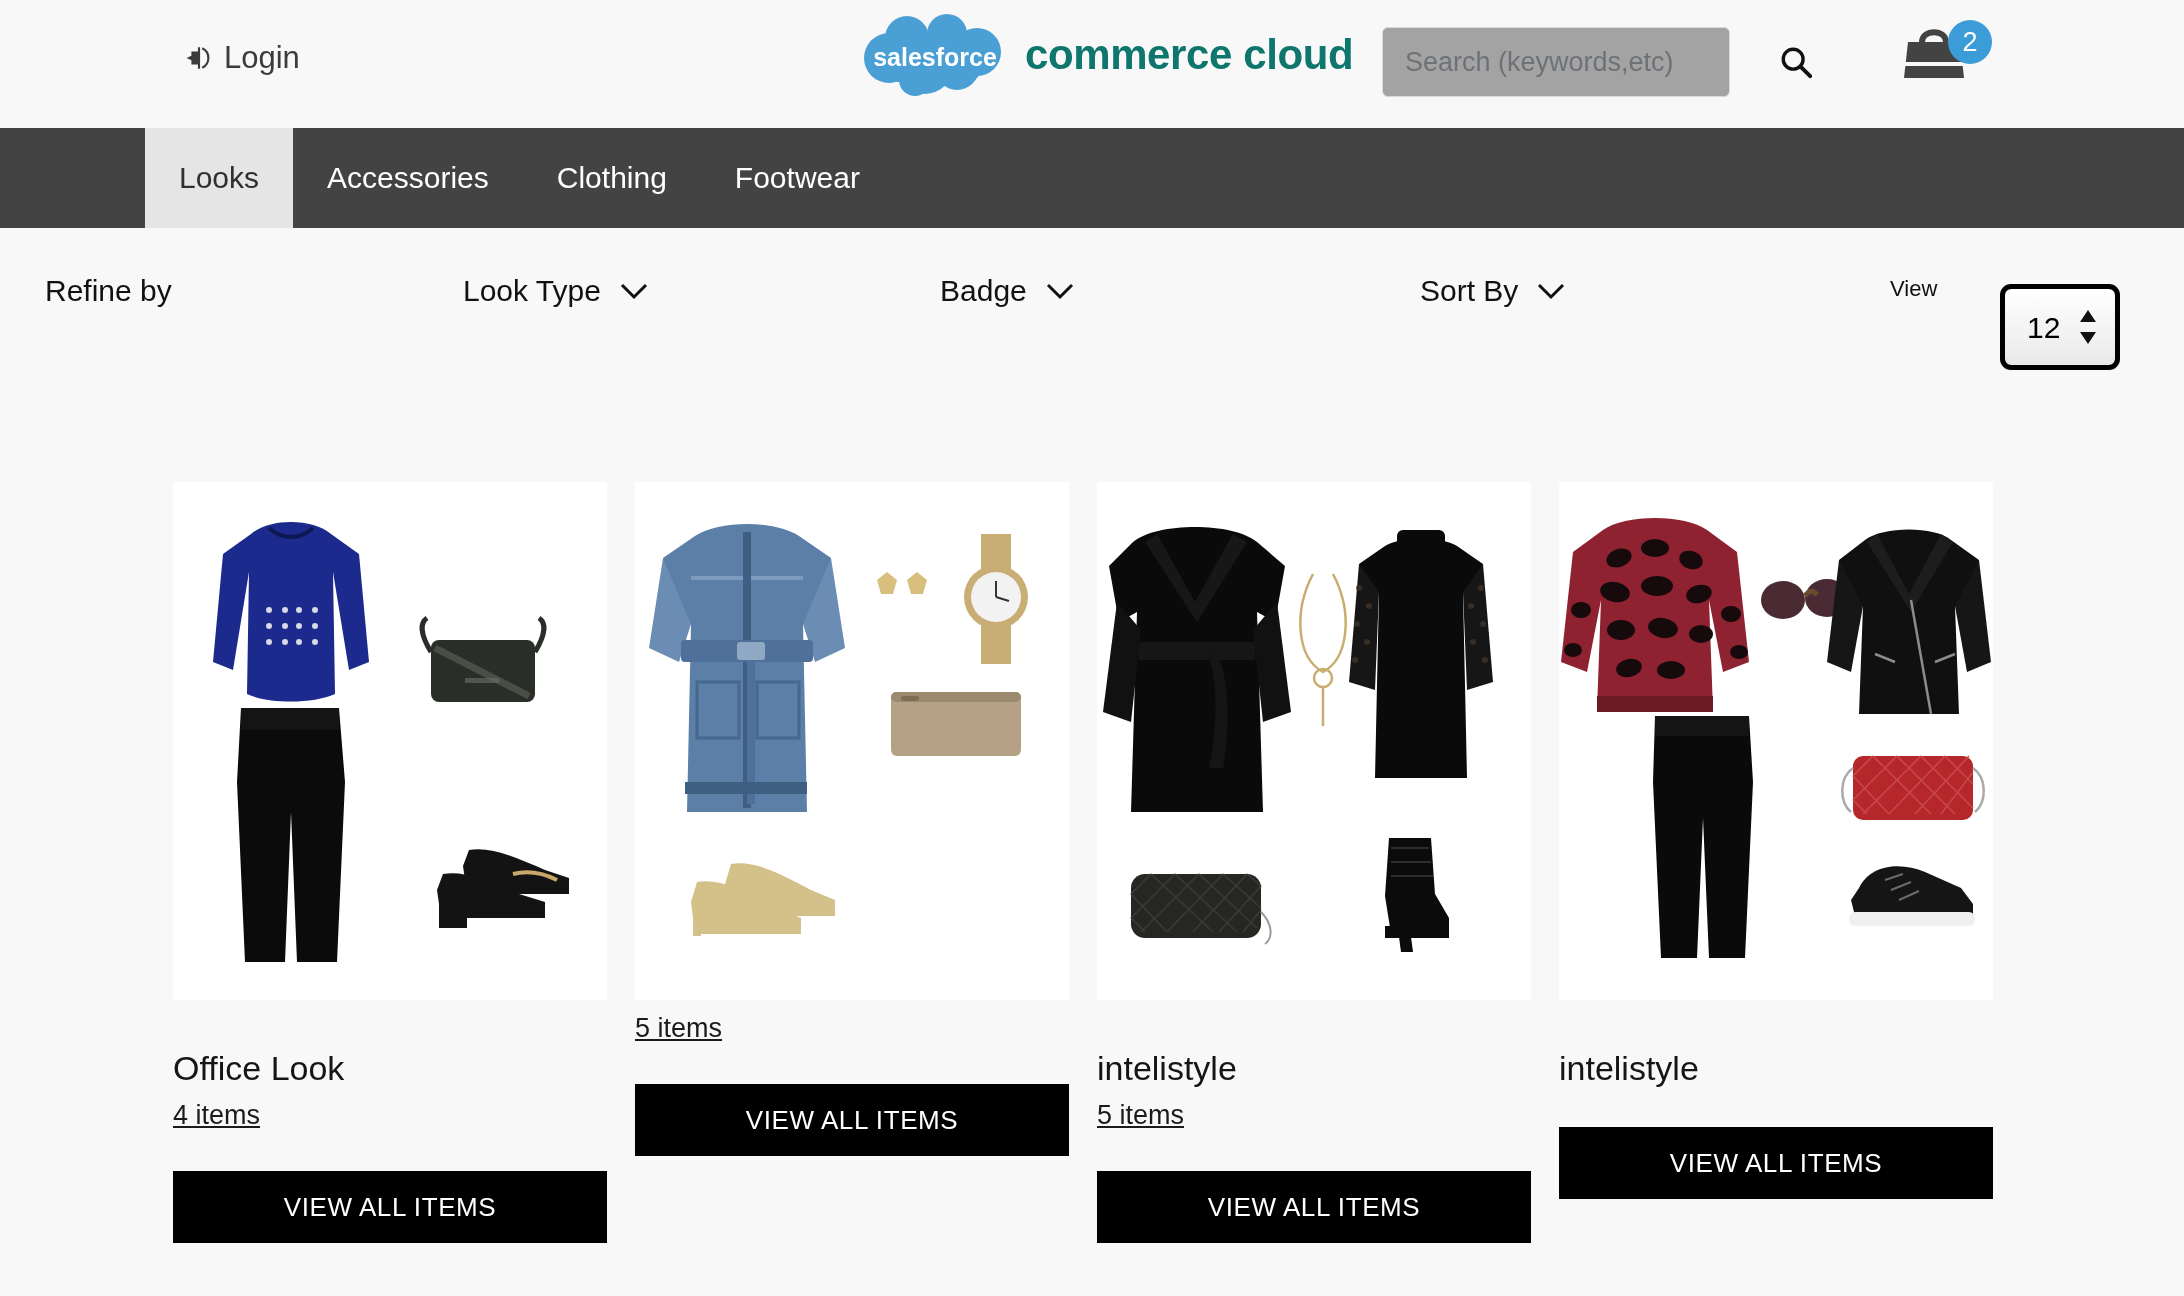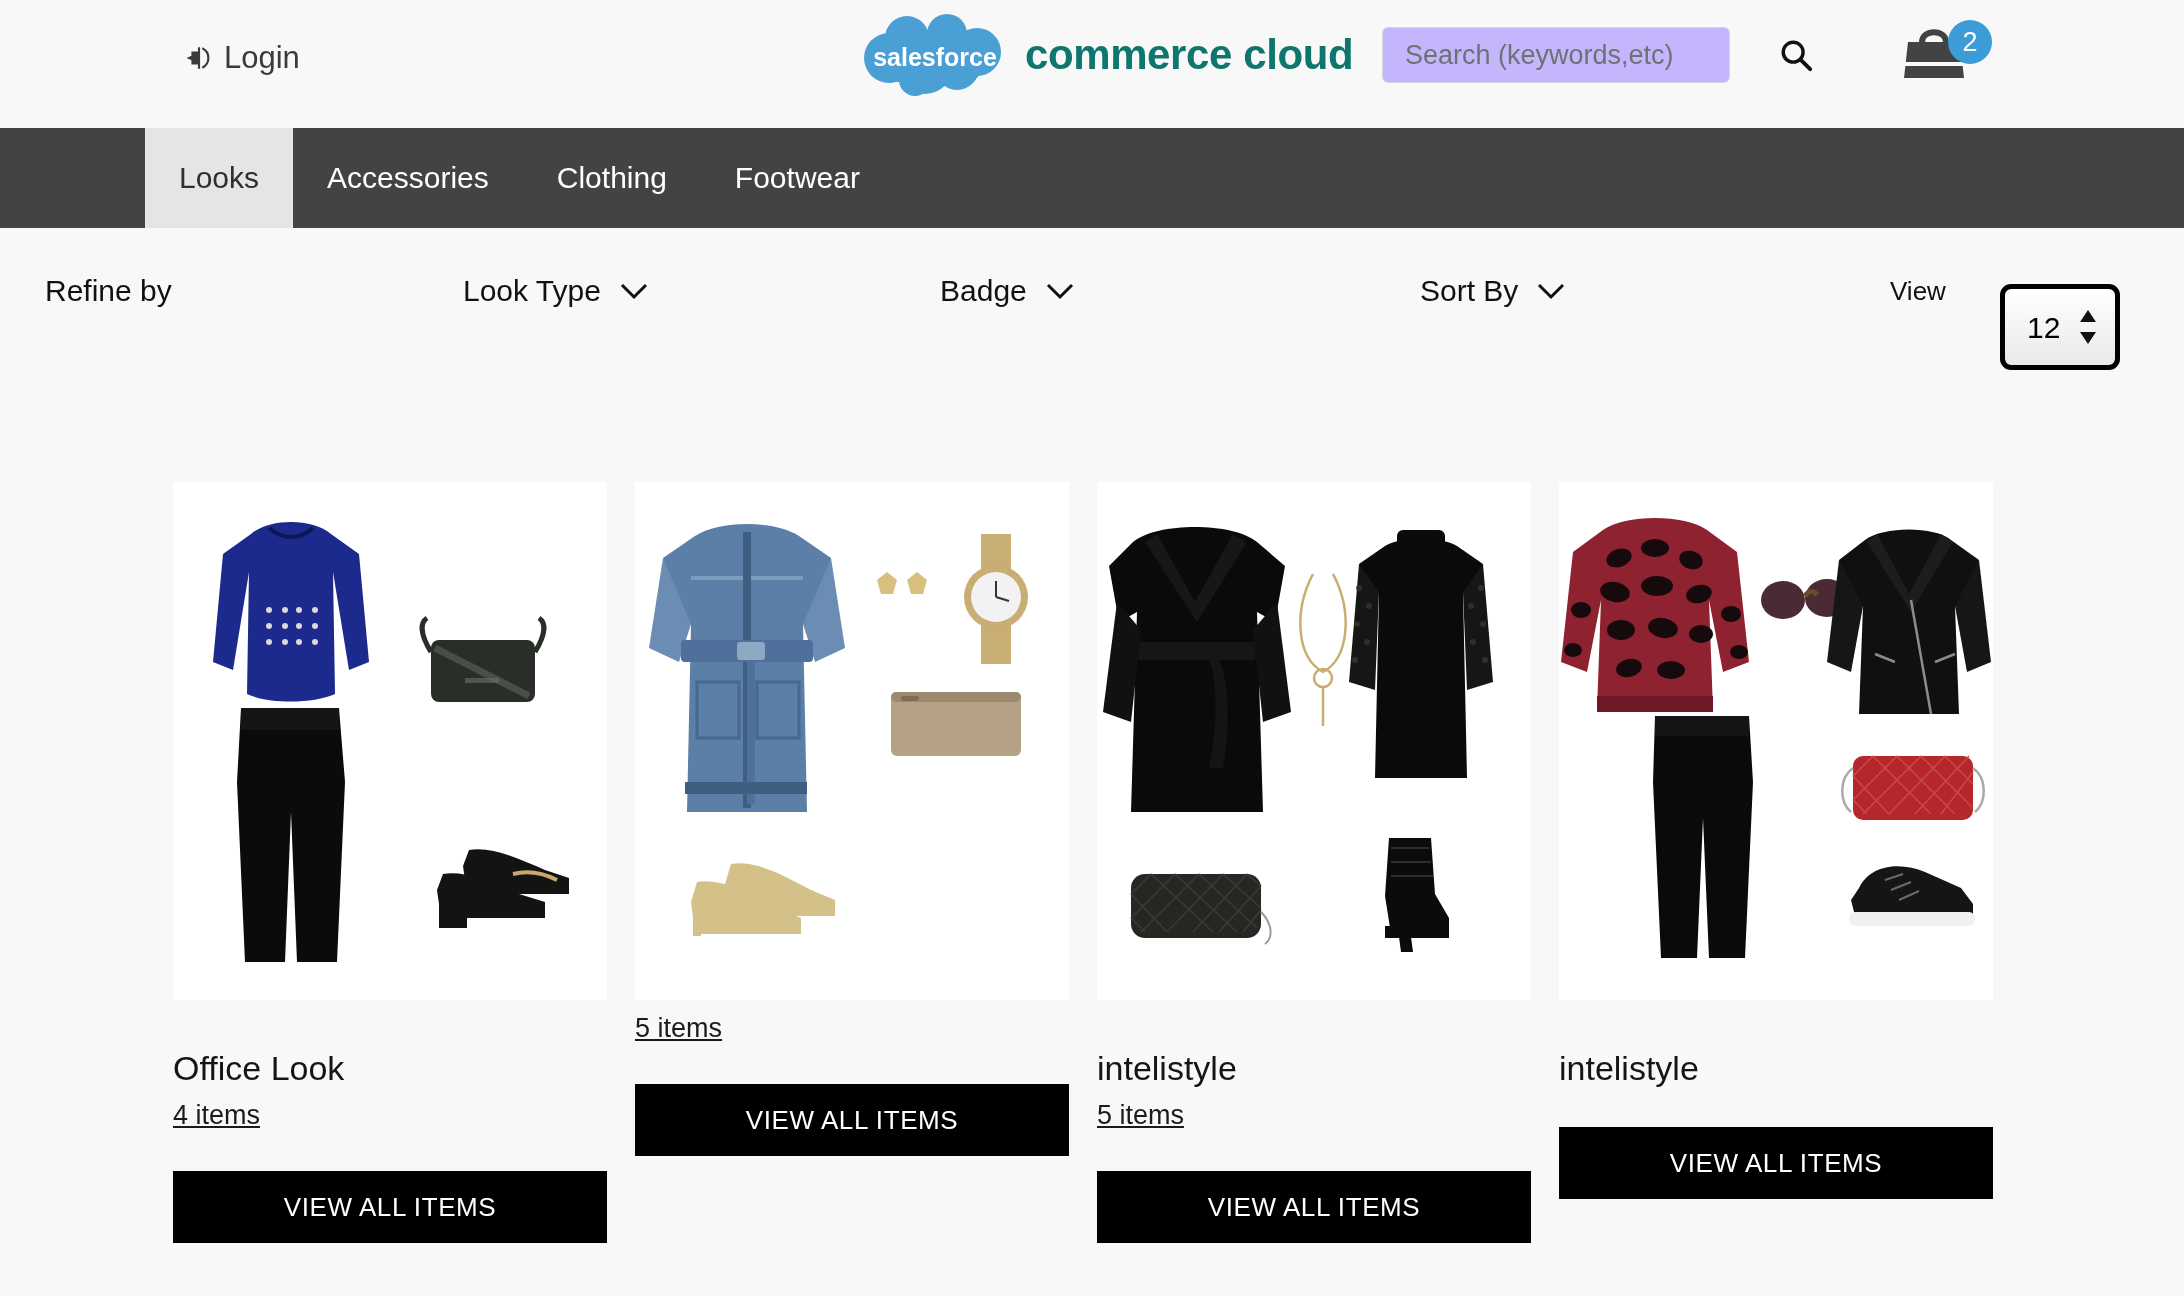--- a/index.html
+++ b/index.html
@@ -40,22 +40,22 @@
     font-size: 42px;
     color: #0f766e;
     letter-spacing: -0.4px;
     white-space: nowrap;
     font-weight: bold;
   }
 
   .search-wrap {
     position: absolute;
     left: 1382px; top: 27px;
-    width: 348px; height: 56px;
-    background: #c4b5fd;
+    width: 348px; height: 70px;
+    background: #a3a3a3;
     border: 1px solid #d4d9de;
     border-radius: 6px;
     display: flex; 
   }
   .search-input {
     flex: 1;
     height: 100%;
     border: none; outline: none;
     background: transparent;
     font-family: "Liberation Sans", sans-serif;
@@ -121,21 +121,21 @@
   .refine-drop {
     position: absolute; top: 46px;
     display: flex; align-items: center; gap: 18px;
     font-size: 30px; color: #111;
     cursor: pointer;
   }
   .chev { display: block; width: 30px; height: 18px; }
 
   .view-label {
     position: absolute; top: 48px; left: 1890px;
-    font-size: 26px; color: #111;
+    font-size: 22px; color: #111;
   }
   .view-select-wrap {
     position: absolute; left: 2004px; top: 288px;
   }
   .view-select {
     -webkit-appearance: none; appearance: none;
     font-family: "Liberation Sans", sans-serif;
     font-size: 30px;
     color: #000;
     width: 112px; height: 78px;

